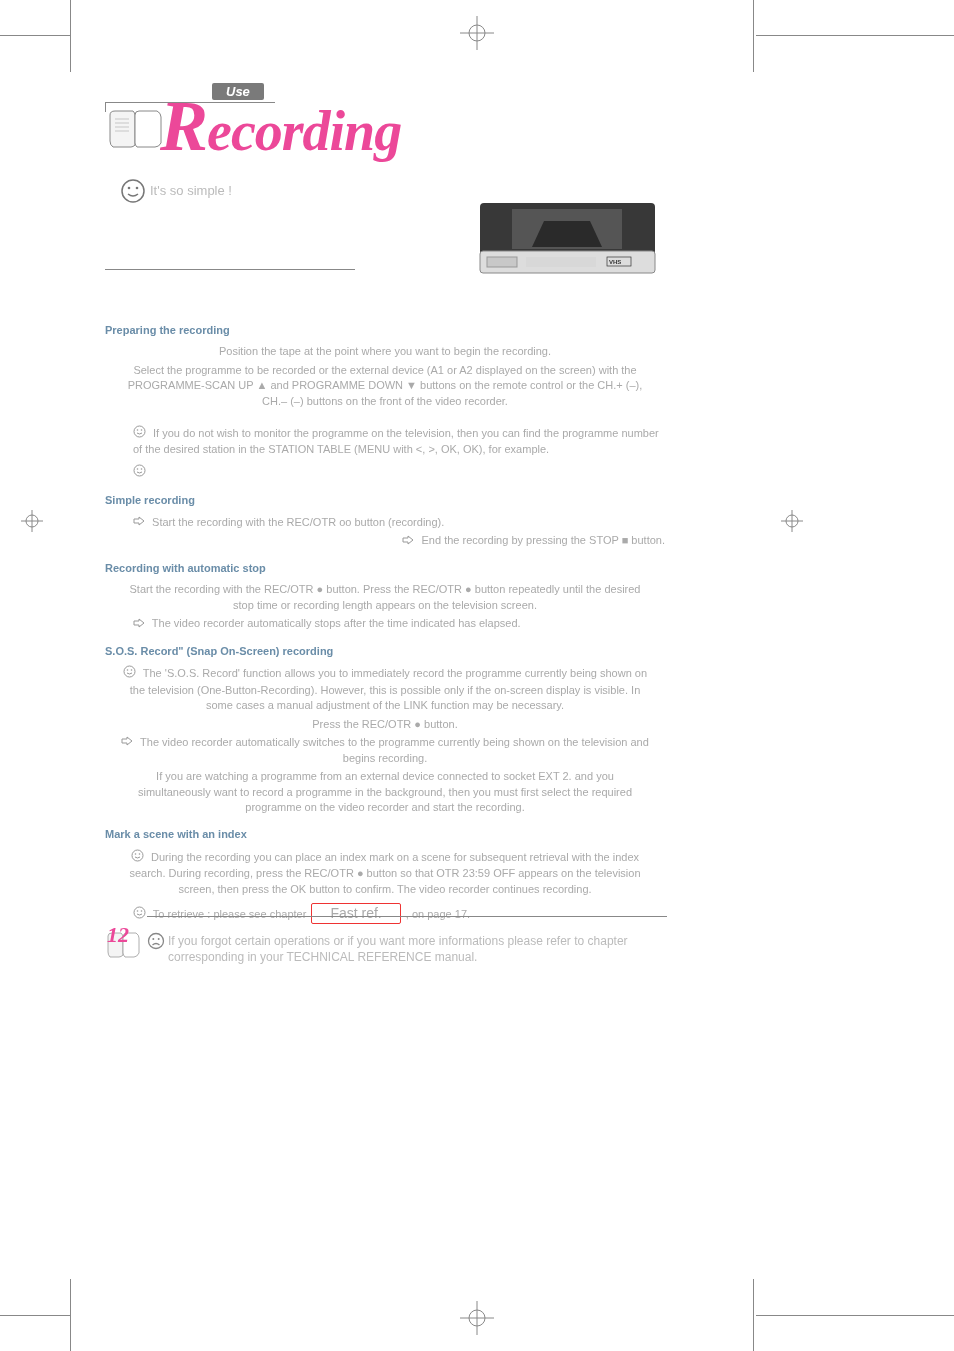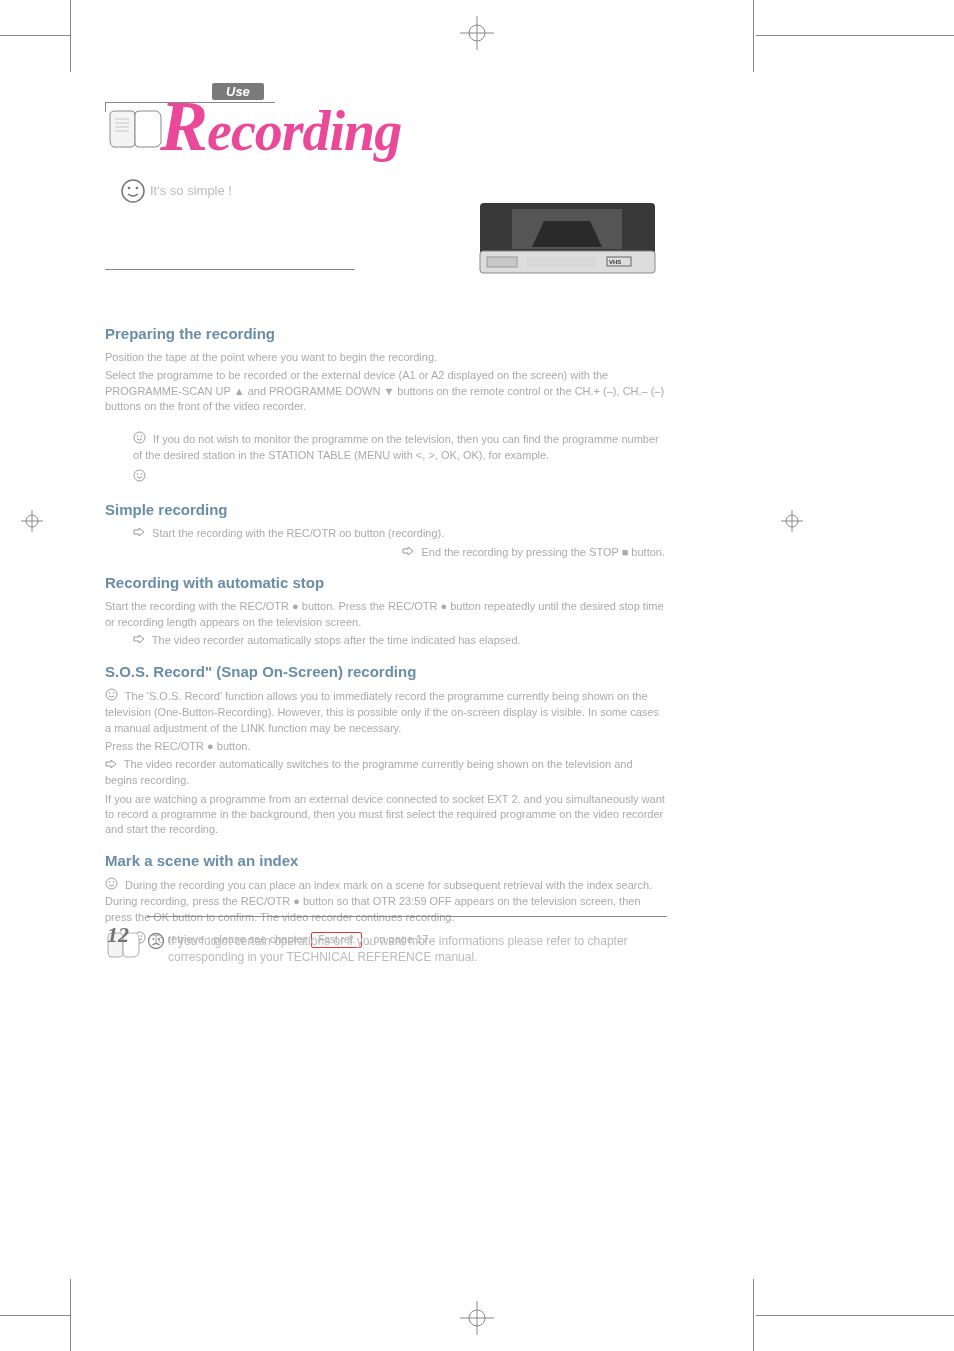--- a/index.html
+++ b/index.html
@@ -114,39 +114,39 @@
 
   .content {
     margin-top: 105px;
     font-size: 11px;
     line-height: 1.4;
     color: #999;
   }
 
   h2.section {
     color: #6a8da8;
-    font-size: 15px;
+    font-size: 11px;
     font-weight: bold;
     margin-top: 12px;
     margin-bottom: 6px;
   }
 
-  .para { margin: 3px 0; color: #aaa; }
+  .para { margin: 3px 16px; color: #aaa; text-align: center; }
   .indent { margin-left: 28px; color: #aaa; }
 
   .smiley-inline { display: inline-block; vertical-align: middle; margin-right: 4px; }
   .arrow-inline { display: inline-block; vertical-align: middle; margin-right: 4px; }
 
   .red-box {
     display: inline-block;
     border: 1.5px solid #e33;
     border-radius: 2px;
-    padding: 0 6px;
+    padding: 0 18px;
     color: #aaa;
-    font-size: 10px;
+    font-size: 14px;
     margin: 0 2px;
   }
 
   .footer-area {
     position: absolute;
     left: 147px;
     top: 916px;
     width: 520px;
   }
   .footer-hr {
@@ -160,21 +160,21 @@
     position: absolute;
     left: 105px;
     top: 930px;
   }
   .page-num-text {
     position: absolute;
     font-family: Georgia, serif;
     font-style: italic;
     font-weight: bold;
     font-size: 22px;
-    color: #737373;
+    color: #ec4899;
     left: 2px;
     top: -8px;
   }
 
   .sad-face {
     position: absolute;
     left: 147px;
     top: 932px;
   }
 

